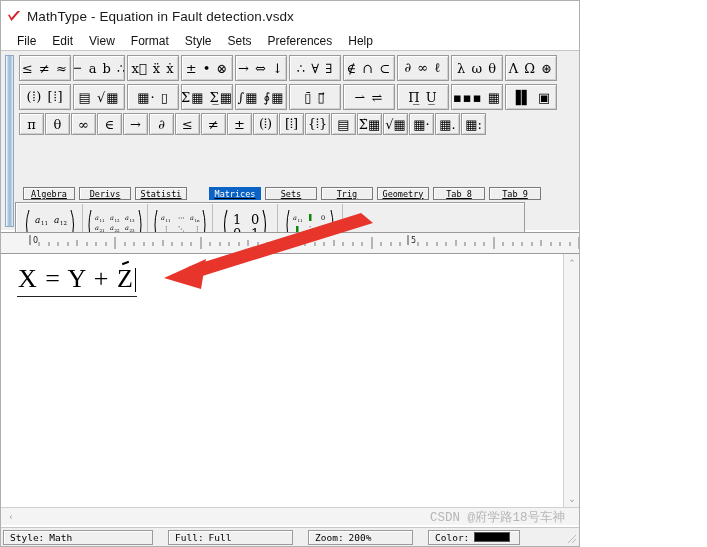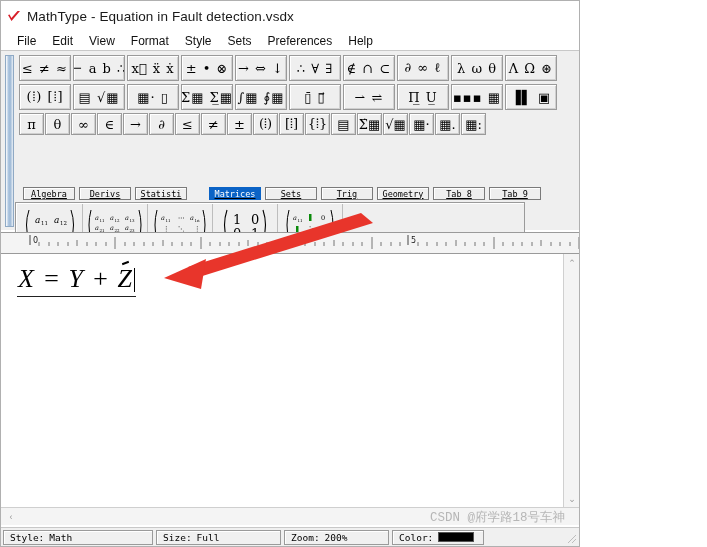--- a/index.html
+++ b/index.html
@@ -77,37 +77,37 @@
   
   .rulerwrap{position:absolute;left:0;top:231px;width:705px;height:22px;background:#f2f2f2;border-top:1px solid #9a9a9a;border-bottom:1px solid #9a9a9a;box-sizing:border-box;overflow:hidden;}
   .rulerwrap svg{display:block;}
 
   
   .canvaswrap{position:absolute;left:0;top:253px;width:705px;height:253px;background:#ffffff;box-sizing:border-box;}
   .canvas-inner{position:absolute;left:8px;top:0;right:20px;bottom:0;background:#ffffff;}
   .equation{
     position:absolute;left:8px;top:10px;
     font-family:"Liberation Serif","DejaVu Serif",serif;
-    font-style:italic;font-size:26px;color:#000;
+    font-size:26px;color:#000;
     border-bottom:1px solid #222;
     padding:0 1px 2px 1px;white-space:nowrap;letter-spacing:1px;
   }
   .caret{display:inline-block;width:1px;height:24px;background:#000;vertical-align:-5px;margin-left:1px;}
   .caret-tick{position:absolute;left:113px;top:8px;width:7px;height:2px;background:#000;transform:rotate(-20deg);}
 
   .vscroll{position:absolute;right:0;top:253px;width:16px;height:253px;background:#f4f4f4;border-left:1px solid #d0d0d0;box-sizing:border-box;}
   .vs-arrow{width:16px;height:17px;display:flex;align-items:center;justify-content:center;color:#9a9a9a;font-size:9px;cursor:default;}
   .vs-top{position:absolute;top:0;left:0;}
   .vs-bot{position:absolute;bottom:0;left:0;}
 
   .hscroll{position:absolute;left:0;top:506px;width:707px;height:18px;background:#f4f4f4;border-top:1px solid #cfcfcf;box-sizing:border-box;}
   .hs-arrow{position:absolute;left:2px;top:0;width:16px;height:17px;display:flex;align-items:center;justify-content:center;color:#9a9a9a;font-size:9px;cursor:default;}
 
   
-  .statusbar{position:absolute;left:0;top:526px;width:705px;height:19px;background:#f0f0f0;border-top:1px solid #c8c8c8;box-sizing:border-box;display:flex;align-items:center;padding-left:2px;}
+  .statusbar{position:absolute;left:0;top:526px;width:705px;height:19px;background:#f0f0f0;border-top:1px solid #c8c8c8;box-sizing:border-box;display:flex;align-items:center;padding-left:2px;gap:12px;}
   .scell{
     height:15px;margin-right:3px;padding:0 6px;
     background:#f0f0f0;border:1px solid #9a9a9a;
     box-shadow:inset 1px 1px 0 #ffffff;
     display:flex;align-items:center;
     font-family:"DejaVu Sans Mono", monospace;font-size:9.5px;color:#000;
     white-space:nowrap;box-sizing:border-box;
   }
   .sw-style{width:150px;}
   .sw-size{width:125px;}
@@ -508,21 +508,21 @@
   <div class="hscroll">
     <div class="hs-arrow">‹</div>
   </div>
 
   <div class="statusbar">
     <div class="scell sw-style">
       <span>Style:</span>
       <span style="margin-left:5px;">Math</span>
     </div>
     <div class="scell sw-size">
-      <span>Size:</span>
+      <span>Full:</span>
       <span style="margin-left:5px;">Full</span>
     </div>
     <div class="scell sw-zoom">
       <span>Zoom:</span>
       <span style="margin-left:5px;">200%</span>
     </div>
     <div class="scell sw-color">
       <span>Color:</span>
       <span class="colorchip" id="colorchip" style="background: rgb(0, 0, 0);"></span>
     </div>

